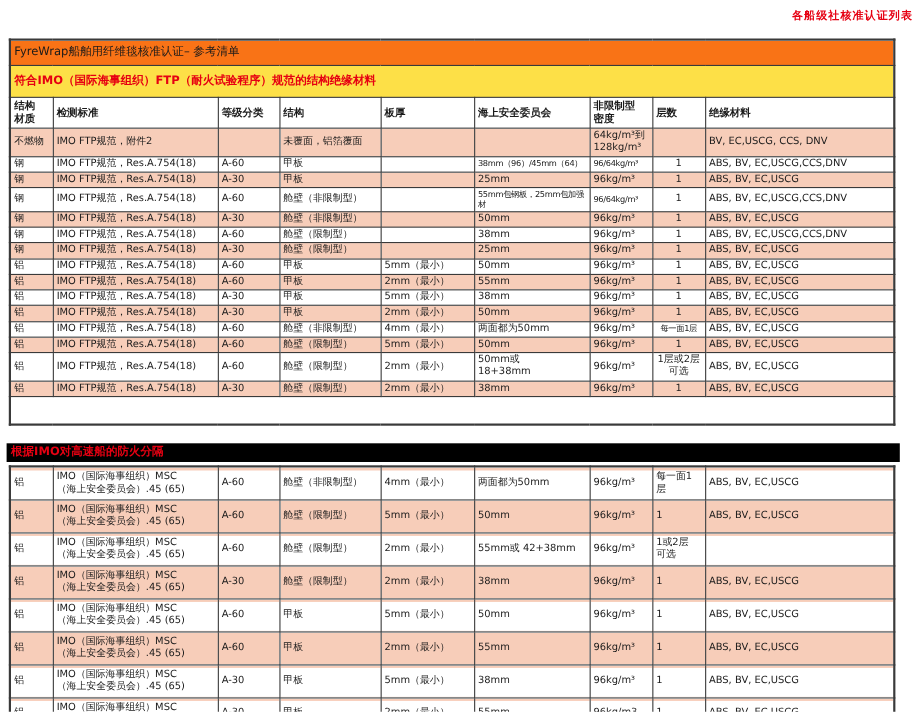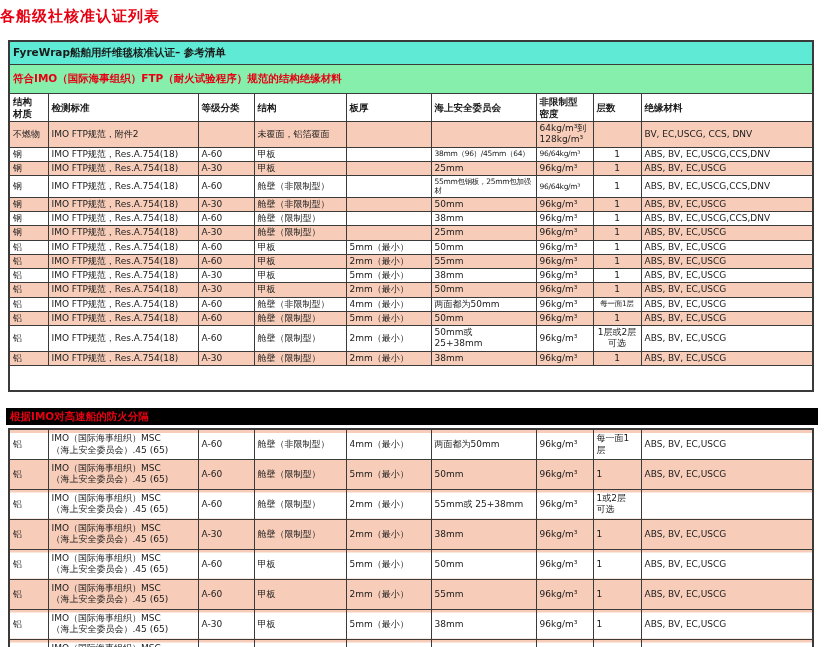--- a/index.html
+++ b/index.html
@@ -2,41 +2,41 @@
 <html><head>
 <meta charset="utf-8">
 <style>
   html,body{margin:0;padding:0;background:#ffffff;}
   body{
     width:830px;height:647px;overflow:hidden;
     font-family:"DejaVu Sans","Liberation Sans",sans-serif;
     color:#1a1a1a;position:relative;
   }
   .page-title{
-    text-align:left;font-size:15px;font-weight:bold;color:#e60012;
+    text-align:right;font-size:10px;font-weight:bold;color:#e60012;
     padding-top:7px;letter-spacing:1px;
   }
   .tbl-wrap{margin:14px 0 0 8px;width:804px;}
   table{border-collapse:collapse;table-layout:fixed;width:804px;}
   table, td, th{border:1px solid #3a3a3a;}
   table{border-width:2px;}
   td, th{
     padding:1px 3px;font-size:9px;line-height:1.25;vertical-align:middle;
     white-space:pre-line;overflow:hidden;text-align:left;
   }
   th{font-size:9.5px;font-weight:bold;background:#ffffff;}
   td.xs{font-size:7.5px;letter-spacing:-0.3px;}
   tr{height:14px;}
   tr.tall{height:23px;}
   tr.hdr{height:28px;}
   .t1-title td{
-    font-size:10.5px;font-weight:bold;height:20px;background:#5eead4;
+    font-size:10.5px;font-weight:normal;height:20px;background:#f97316;
   }
   .t1-sub td{
-    font-size:10.5px;font-weight:bold;color:#e60012;height:26px;background:#86efac;
+    font-size:10.5px;font-weight:bold;color:#e60012;height:26px;background:#fde047;
   }
   .t1 tr.shaded td{background:#f7cdb9;}
   .t1 td:nth-child(8){text-align:center;}
   tr.filler{height:26px;}
   .section-banner{
     margin:16px 0 3px 6px;width:812px;height:17px;background:#000000;
     color:#e60012;font-size:10.5px;font-weight:bold;line-height:17px;
     padding-left:4px;box-sizing:border-box;
   }
   .t2 tr{height:30px;}
@@ -227,21 +227,21 @@
           <td>1</td>
           <td>ABS, BV, EC,USCG</td>
         </tr>
         <tr class="tall">
           <td>铝</td>
           <td>IMO FTP规范，Res.A.754(18)</td>
           <td>A-60</td>
           <td>舱壁（限制型）</td>
           <td>2mm（最小）</td>
           <td>50mm或
-25+38mm</td>
+18+38mm</td>
           <td>96kg/m³</td>
           <td>1层或2层
 可选</td>
           <td>ABS, BV, EC,USCG</td>
         </tr>
         <tr class="shaded">
           <td>铝</td>
           <td>IMO FTP规范，Res.A.754(18)</td>
           <td>A-30</td>
           <td>舱壁（限制型）</td>
@@ -300,21 +300,21 @@
           <td>1</td>
           <td>ABS, BV, EC,USCG</td>
         </tr>
         <tr>
           <td>铝</td>
           <td>IMO（国际海事组织）MSC
 （海上安全委员会）.45 (65)</td>
           <td>A-60</td>
           <td>舱壁（限制型）</td>
           <td>2mm（最小）</td>
-          <td>55mm或 25+38mm</td>
+          <td>55mm或 42+38mm</td>
           <td>96kg/m³</td>
           <td>1或2层
 可选</td>
           <td></td>
         </tr>
         <tr class="shaded">
           <td>铝</td>
           <td>IMO（国际海事组织）MSC
 （海上安全委员会）.45 (65)</td>
           <td>A-30</td>

